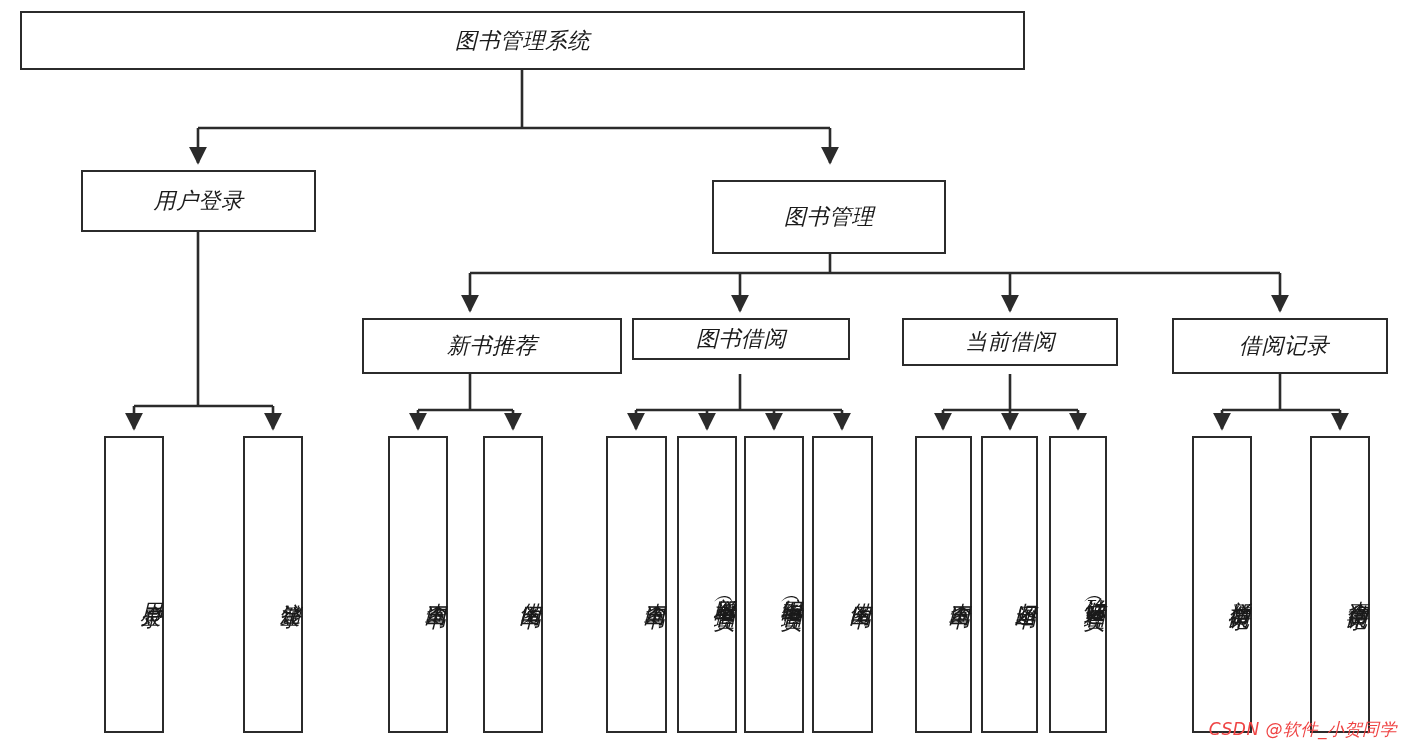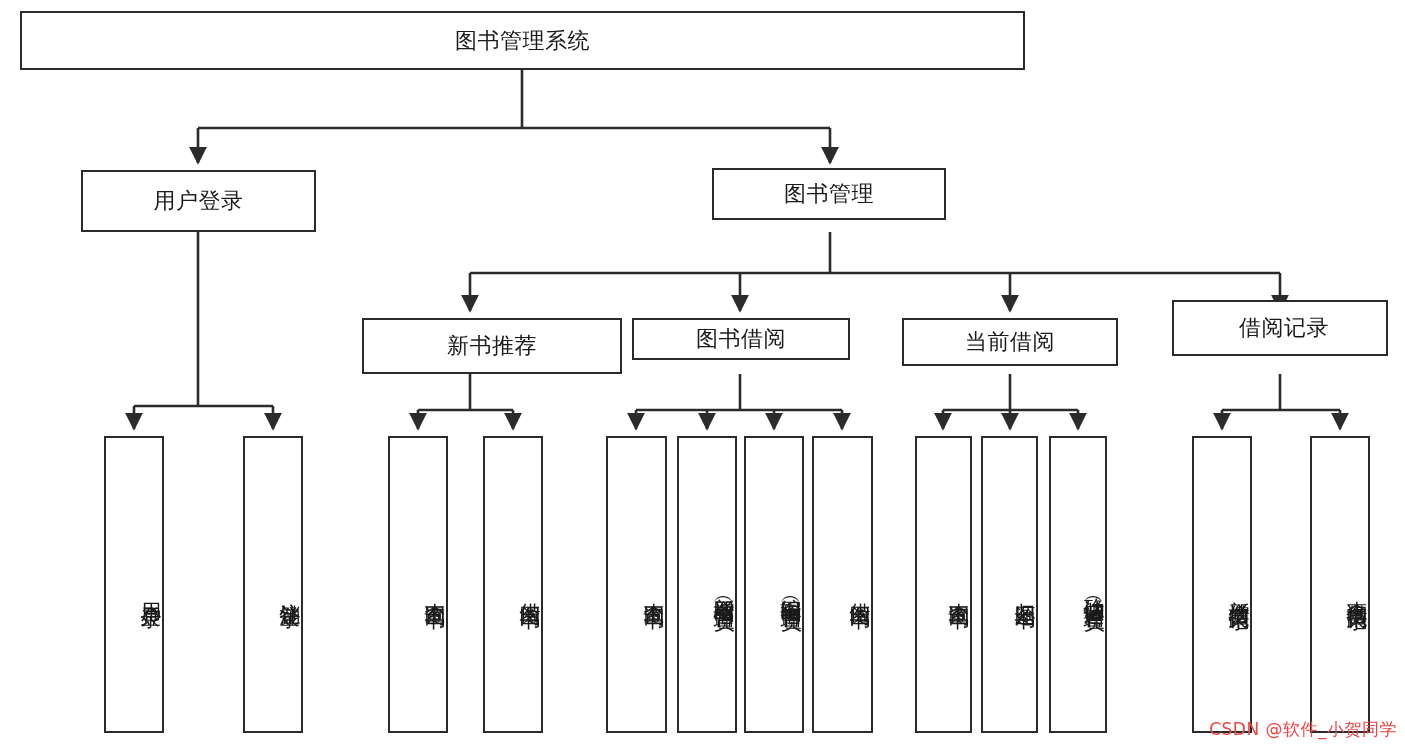--- a/index.html
+++ b/index.html
@@ -7,20 +7,21 @@
     padding: 0;
     background: #ffffff;
   }
   #canvas {
     position: relative;
     width: 1405px;
     height: 747px;
     background: #ffffff;
     overflow: hidden;
     font-family: "DejaVu Sans", "Liberation Sans", sans-serif;
+    font-style: italic;
   }
   #connectors {
     position: absolute;
     left: 0;
     top: 0;
     width: 1405px;
     height: 747px;
   }
   .node {
     position: absolute;
@@ -119,34 +120,34 @@
     </g>
   </svg>
 
   <div class="node horiz" style="left:20px; top:11px; width:1005px; height:59px;">
     <span>图书管理系统</span>
   </div>
 
   <div class="node horiz" style="left:81px; top:170px; width:235px; height:62px;">
     <span>用户登录</span>
   </div>
-  <div class="node horiz" style="left:712px; top:168px; width:234px; height:52px;">
+  <div class="node horiz" style="left:712px; top:180px; width:234px; height:74px;">
     <span>图书管理</span>
   </div>
 
   <div class="node horiz" style="left:362px; top:318px; width:260px; height:56px;">
     <span>新书推荐</span>
   </div>
   <div class="node horiz" style="left:632px; top:318px; width:218px; height:42px;">
     <span>图书借阅</span>
   </div>
   <div class="node horiz" style="left:902px; top:318px; width:216px; height:48px;">
     <span>当前借阅</span>
   </div>
-  <div class="node horiz" style="left:1172px; top:300px; width:216px; height:56px;padding-left:8px;">
+  <div class="node horiz" style="left:1172px; top:318px; width:216px; height:56px;padding-left:8px;">
     <span>借阅记录</span>
   </div>
 
   <div class="node vert" style="left:104px; top:436px; width:60px; height:297px;">
     <span class="vtext">用户登录</span>
   </div>
   <div class="node vert" style="left:243px; top:436px; width:60px; height:297px;">
     <span class="vtext">注销登录</span>
   </div>
   <div class="node vert" style="left:388px; top:436px; width:60px; height:297px;">

